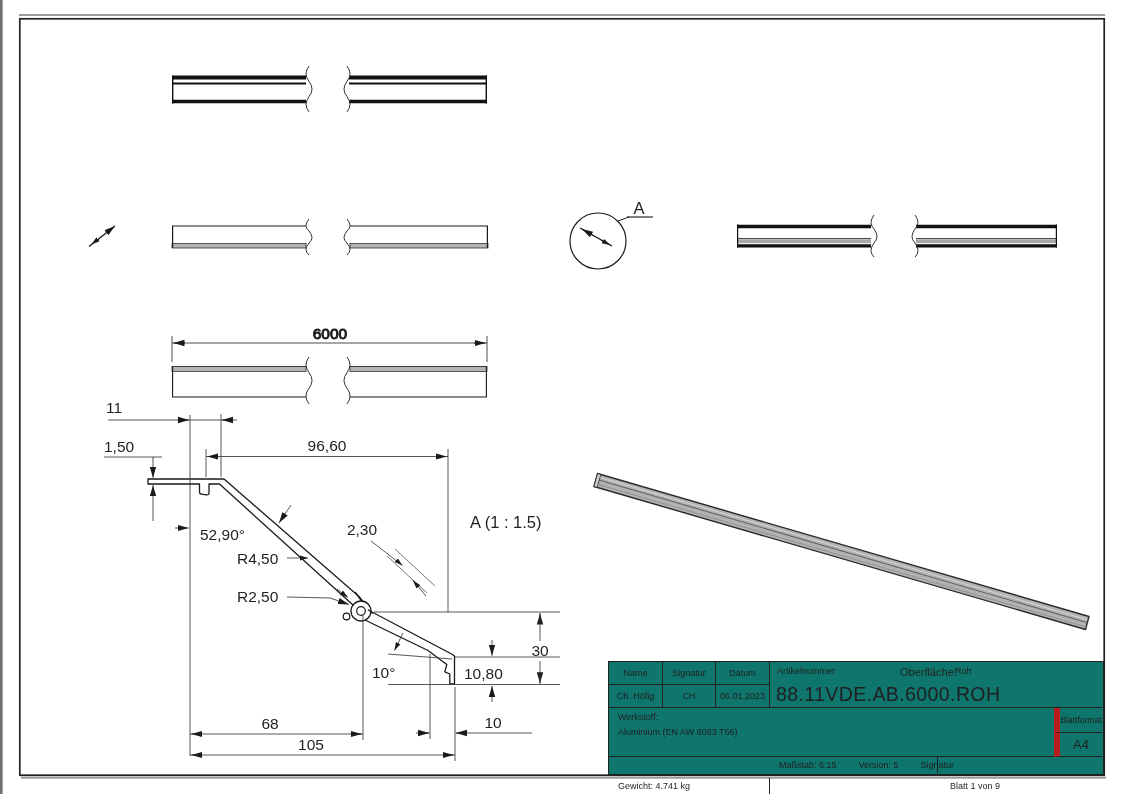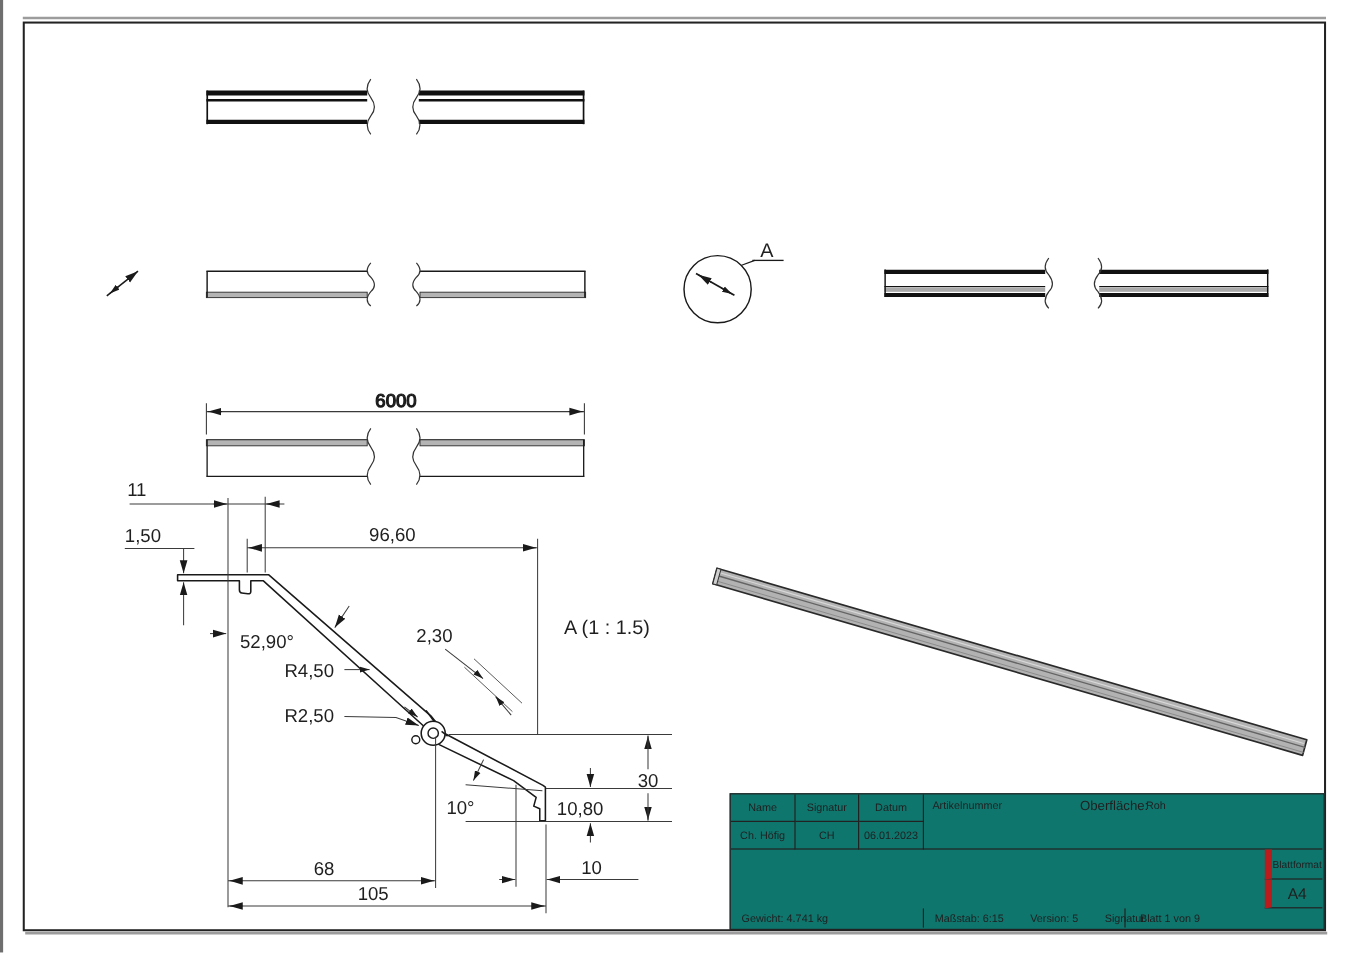--- a/index.html
+++ b/index.html
@@ -6,21 +6,21 @@
   #stage{position:relative;width:1123px;height:794px;background:#fff;font-family:"Liberation Sans",sans-serif;}
   svg{position:absolute;left:0;top:0;}
   .dt{font-family:"Liberation Sans",sans-serif;font-size:15.5px;fill:#1f1f1f;}
   .mid{text-anchor:middle;}
   .big{font-size:16.5px;}
   #tb{position:absolute;left:608px;top:661px;width:496px;height:114px;border:1.6px solid #222;
       box-sizing:border-box;background:#0f766e;color:#1f1f1f;}
   .cell{position:absolute;box-sizing:border-box;display:flex;align-items:center;justify-content:center;
         font-size:9px;white-space:nowrap;}
   .br{border-right:1px solid #222;} .bb{border-bottom:1px solid #222;} .bl{border-left:6px solid #b91c1c;}
-  .left{justify-content:flex-start;}
+  .left{justify-content:flex-start;margin-top:21px;}
   .artcell{display:block;}
   .artlabel{position:absolute;left:7px;top:4px;font-size:9px;}
   .surflabel{position:absolute;left:130px;top:4px;font-size:11px;}
   .surfval{position:absolute;left:185px;top:4px;font-size:9px;}
   .artnum{position:absolute;left:6px;bottom:1px;font-size:19.5px;letter-spacing:0.4px;}
   .wklabel{position:absolute;left:9px;top:4px;font-size:9px;}
   .wkval{position:absolute;left:9px;top:19px;font-size:9px;}
   .r4row{justify-content:flex-start;padding-left:9px;gap:22px;}
 </style>
 </head>
@@ -219,22 +219,27 @@
   <div class="cell br bb" style="left:54px;top:0;width:53px;height:23px">Signatur</div>
   <div class="cell br bb" style="left:107px;top:0;width:54px;height:23px">Datum</div>
   <div class="cell br bb" style="left:0;top:23px;width:54px;height:23px">Ch. Höfig</div>
   <div class="cell br bb" style="left:54px;top:23px;width:53px;height:23px">CH</div>
   <div class="cell br bb" style="left:107px;top:23px;width:54px;height:23px">06.01.2023</div>
 
   <div class="cell bb artcell" style="left:161px;top:0;width:332px;height:46px">
     <span class="artlabel">Artikelnummer</span>
     <span class="surflabel">Oberfläche:</span>
     <span class="surfval">Roh</span>
+    <span class="artnum">88.11VDE.AB.6000.ROH</span>
   </div>
 
+  <div class="cell bb artcell" style="left:0;top:46px;width:445px;height:49px">
+    <span class="wklabel">Werkstoff:</span>
+    <span class="wkval">Aluminium (EN AW 6063 T66)</span>
+  </div>
   <div class="cell bl bb" style="left:445px;top:46px;width:48px;height:25px;font-size:8.5px">Blattformat</div>
   <div class="cell bl bb" style="left:445px;top:71px;width:48px;height:24px;font-size:13px">A4</div>
 
   <div class="cell br left" style="left:0;top:95px;width:161px;height:16px;padding-left:9px">Gewicht: 4.741 kg</div>
   <div class="cell br r4row" style="left:161px;top:95px;width:168px;height:16px">
     <span>Maßstab: 6:15</span>
     <span>Version: 5</span>
     <span>Signatur</span>
   </div>
   <div class="cell left" style="left:329px;top:95px;width:164px;height:16px;padding-left:12px">Blatt 1 von 9</div>

